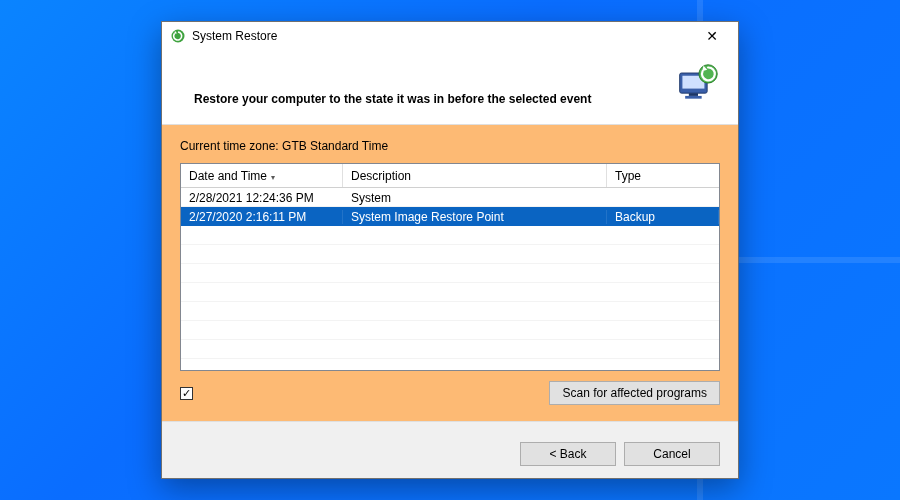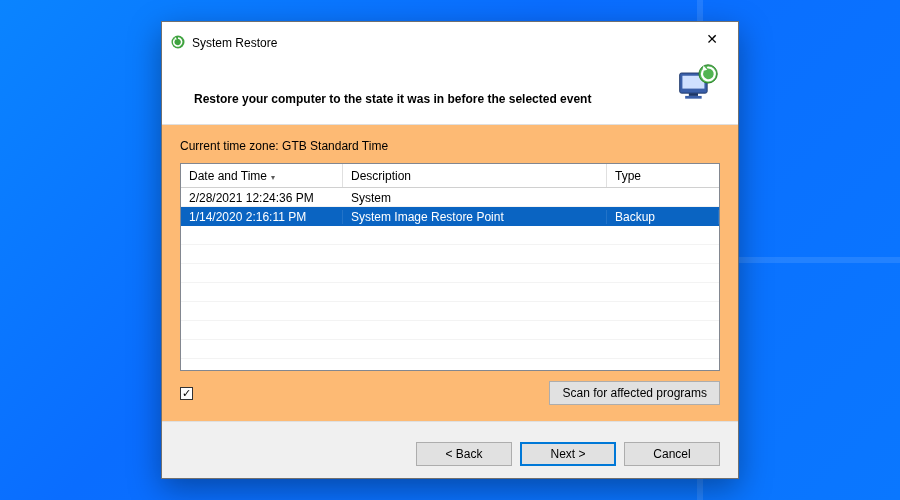--- a/index.html
+++ b/index.html
@@ -30,21 +30,21 @@
       position: absolute;
       left: 161px; top: 21px;
       width: 578px; height: 458px;
       background: #fff;
       border: 1px solid #707070;
       box-shadow: 0 10px 30px rgba(0,0,0,0.35);
       display: flex; flex-direction: column;
     }
     .titlebar {
       height: 28px;
-      display: flex; align-items: flex-end;
+      display: flex; align-items: center;
       padding: 0 6px 0 8px;
       background: #fff;
     }
     .titlebar .icon {
       width: 16px; height: 16px; margin-right: 6px;
       position: relative;
     }
     .titlebar .icon svg { width: 16px; height: 16px; }
     .titlebar .title { font-size: 12px; }
     .titlebar .close {
@@ -196,36 +196,35 @@
           <div class="gh-cell col-type">
             <span>Type</span>
           </div>
         </div>
         <div class="grid-body">
           <div class="row">
             <div class="cell col-date">2/28/2021 12:24:36 PM</div>
             <div class="cell col-type">System</div>
           </div>
           <div class="row selected">
-            <div class="cell col-date">1/14/2020 2:16:11 PM</div>
+            <div class="cell col-date">2/27/2020 2:16:11 PM</div>
             <div class="cell col-desc">System Image Restore Point</div>
             <div class="cell col-type">Backup</div>
           </div>
         </div>
       </div>
 
       <div class="below-grid">
         <label class="checkbox-wrap">
           <span class="chk">✓</span>
         </label>
         <button class="btn">Scan for affected programs</button>
       </div>
     </div>
 
     <div class="footer">
       <button class="btn">&lt; Back</button>
-      <button class="btn default">Next &gt;</button>
       <button class="btn">Cancel</button>
     </div>
 
   </div>
 
 </div>
 
 </body></html>

